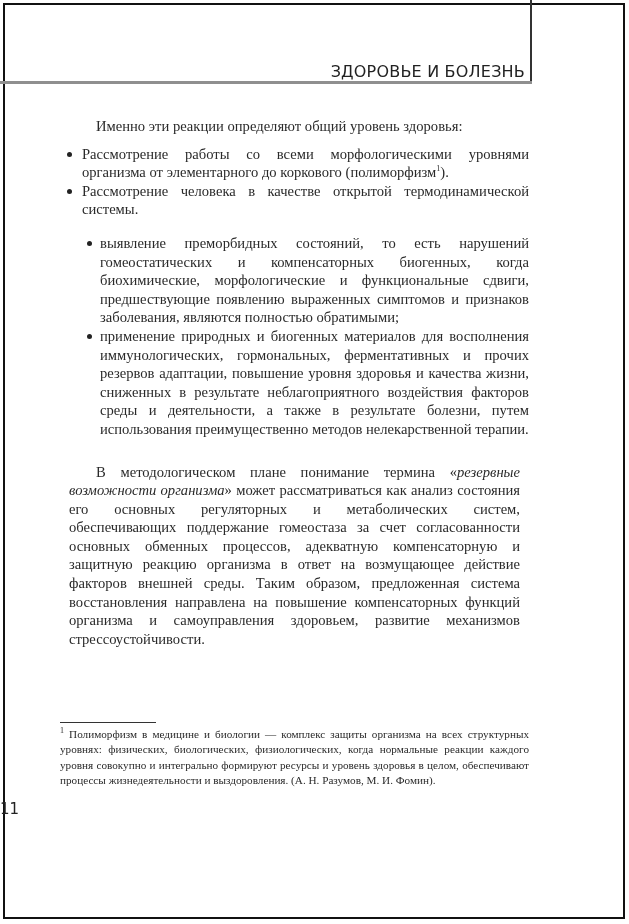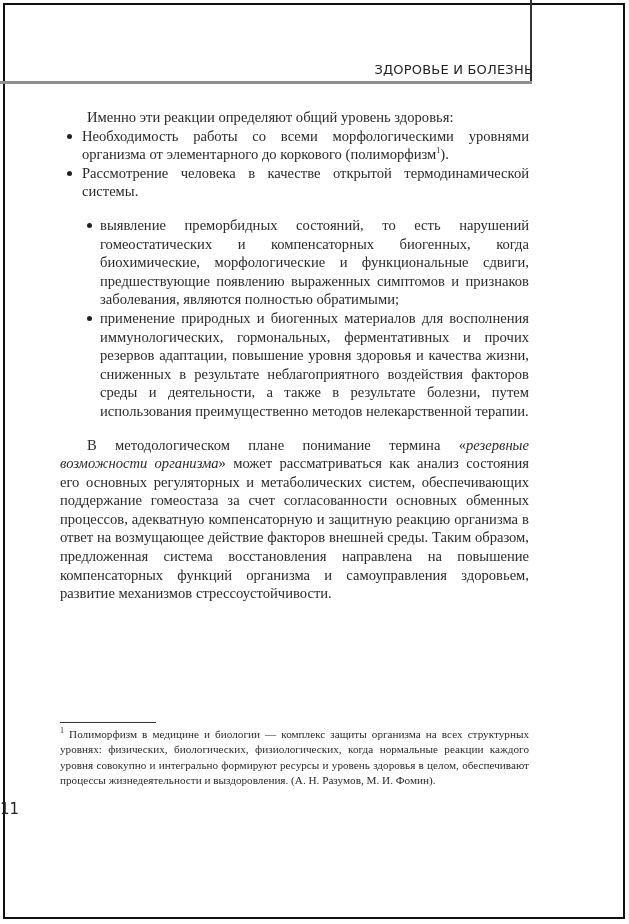--- a/index.html
+++ b/index.html
@@ -15,29 +15,29 @@
     }
     .header-vline {
       position: absolute; left: 530px; top: 0px; width: 1.5px; height: 82px;
       background: #333;
     }
     .header-rule {
       position: absolute; left: 0px; top: 81px; width: 532px; height: 3px;
       background: #8f8f8f;
     }
     .running-head {
-      position: absolute; right: 96px; top: 62px;
+      position: absolute; right: 104px; top: 62px;
       font-family: "DejaVu Sans", "Liberation Sans", sans-serif;
-      font-size: 13px; letter-spacing: 0.2px; color: #222;
+      font-size: 16px; letter-spacing: 0.2px; color: #222;
     }
     .content {
       position: absolute; left: 60px; top: 108px; width: 469px;
       font-size: 14.6px; line-height: 18.6px; text-align: justify;
     }
-    .content p { margin: 0; }
+    .content p { margin: 9px; }
     .indent { text-indent: 27px; }
     .gap { height: 15px; }
     ul.bullets { list-style: none; margin: 0; padding: 0; }
     ul.bullets li { position: relative; padding-left: 22px; }
     ul.bullets li .dot {
       position: absolute; left: 7px; top: 7px; width: 5px; height: 5px;
       border-radius: 50%; background: #222;
     }
     ul.bullets.deep li { padding-left: 40px; }
     ul.bullets.deep li .dot { left: 27px; }
@@ -60,21 +60,21 @@
 <div class="frame"></div>
 <div class="header-vline"></div>
 <div class="header-rule"></div>
 <div class="running-head">ЗДОРОВЬЕ И БОЛЕЗНЬ</div>
 
 <div class="content">
   <p class="indent">Именно эти реакции определяют общий уровень здоровья:</p>
   <ul class="bullets">
     <li>
       <span class="dot"></span>
-      <span>Необходимость работы со всеми морфологическими уровнями организма от элементарного до коркового (полиморфизм</span><sup>1</sup><span>).</span>
+      <span>Рассмотрение работы со всеми морфологическими уровнями организма от элементарного до коркового (полиморфизм</span><sup>1</sup><span>).</span>
     </li>
     <li>
       <span class="dot"></span>
       <span>Рассмотрение человека в качестве открытой термодинамической системы.</span>
     </li>
   </ul>
 
   <div class="gap"></div>
 
   <ul class="bullets deep">

